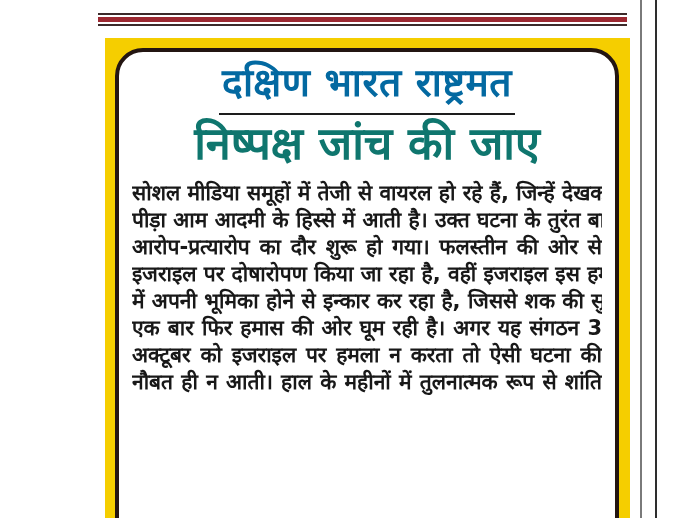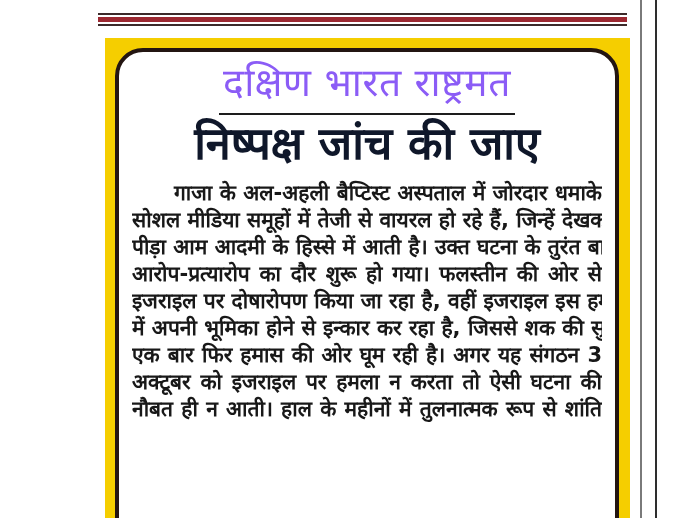--- a/index.html
+++ b/index.html
@@ -44,35 +44,35 @@
     background: #ffffff;
     border: 4px solid #231511;
     border-radius: 28px 28px 0 0;
     padding: 6px 12px 0 12px;
     overflow: hidden;
   }
 
   .masthead-title {
     margin-top: 4px;
     text-align: center;
-    color: #8b5cf6;
+    color: #0369a1;
     font-size: 39px;
-    font-weight: 400;
+    font-weight: 700;
     line-height: 1.1;
     letter-spacing: 0.5px;
   }
   .masthead-underline {
     width: 296px;
     height: 2px;
     background: #1d1d1d;
     margin: 8px auto 2px auto;
   }
   .headline {
     text-align: center;
-    color: #0f172a;
+    color: #0f766e;
     font-size: 45px;
     font-weight: 700;
     line-height: 1.2;
   }
 
   .body-text {
     margin-top: 9px;
     padding: 0 1px 0 1px;
     color: #181818;
   }
@@ -117,21 +117,20 @@
   <div class="clip-box">
     <div class="inner-box">
 
       <div class="masthead-title">दक्षिण भारत राष्ट्रमत</div>
 
       <div class="masthead-underline"></div>
 
       <div class="headline">निष्पक्ष जांच की जाए</div>
 
       <div class="body-text">
-        <div class="bline first">गाजा के अल-अहली बैप्टिस्ट अस्पताल में जोरदार धमाके</div>
         <div class="bline">सोशल मीडिया समूहों में तेजी से वायरल हो रहे हैं, जिन्हें देखकर</div>
         <div class="bline">पीड़ा आम आदमी के हिस्से में आती है। उक्त घटना के तुरंत बाद</div>
         <div class="bline">आरोप-प्रत्यारोप का दौर शुरू हो गया। फलस्तीन की ओर से</div>
         <div class="bline">इजराइल पर दोषारोपण किया जा रहा है, वहीं इजराइल इस हमले</div>
         <div class="bline">में अपनी भूमिका होने से इन्कार कर रहा है, जिससे शक की सुई</div>
         <div class="bline">एक बार फिर हमास की ओर घूम रही है। अगर यह संगठन 3</div>
         <div class="bline">अक्टूबर को इजराइल पर हमला न करता तो ऐसी घटना की</div>
         <div class="bline">नौबत ही न आती। हाल के महीनों में तुलनात्मक रूप से शांति</div>
       </div>
 

